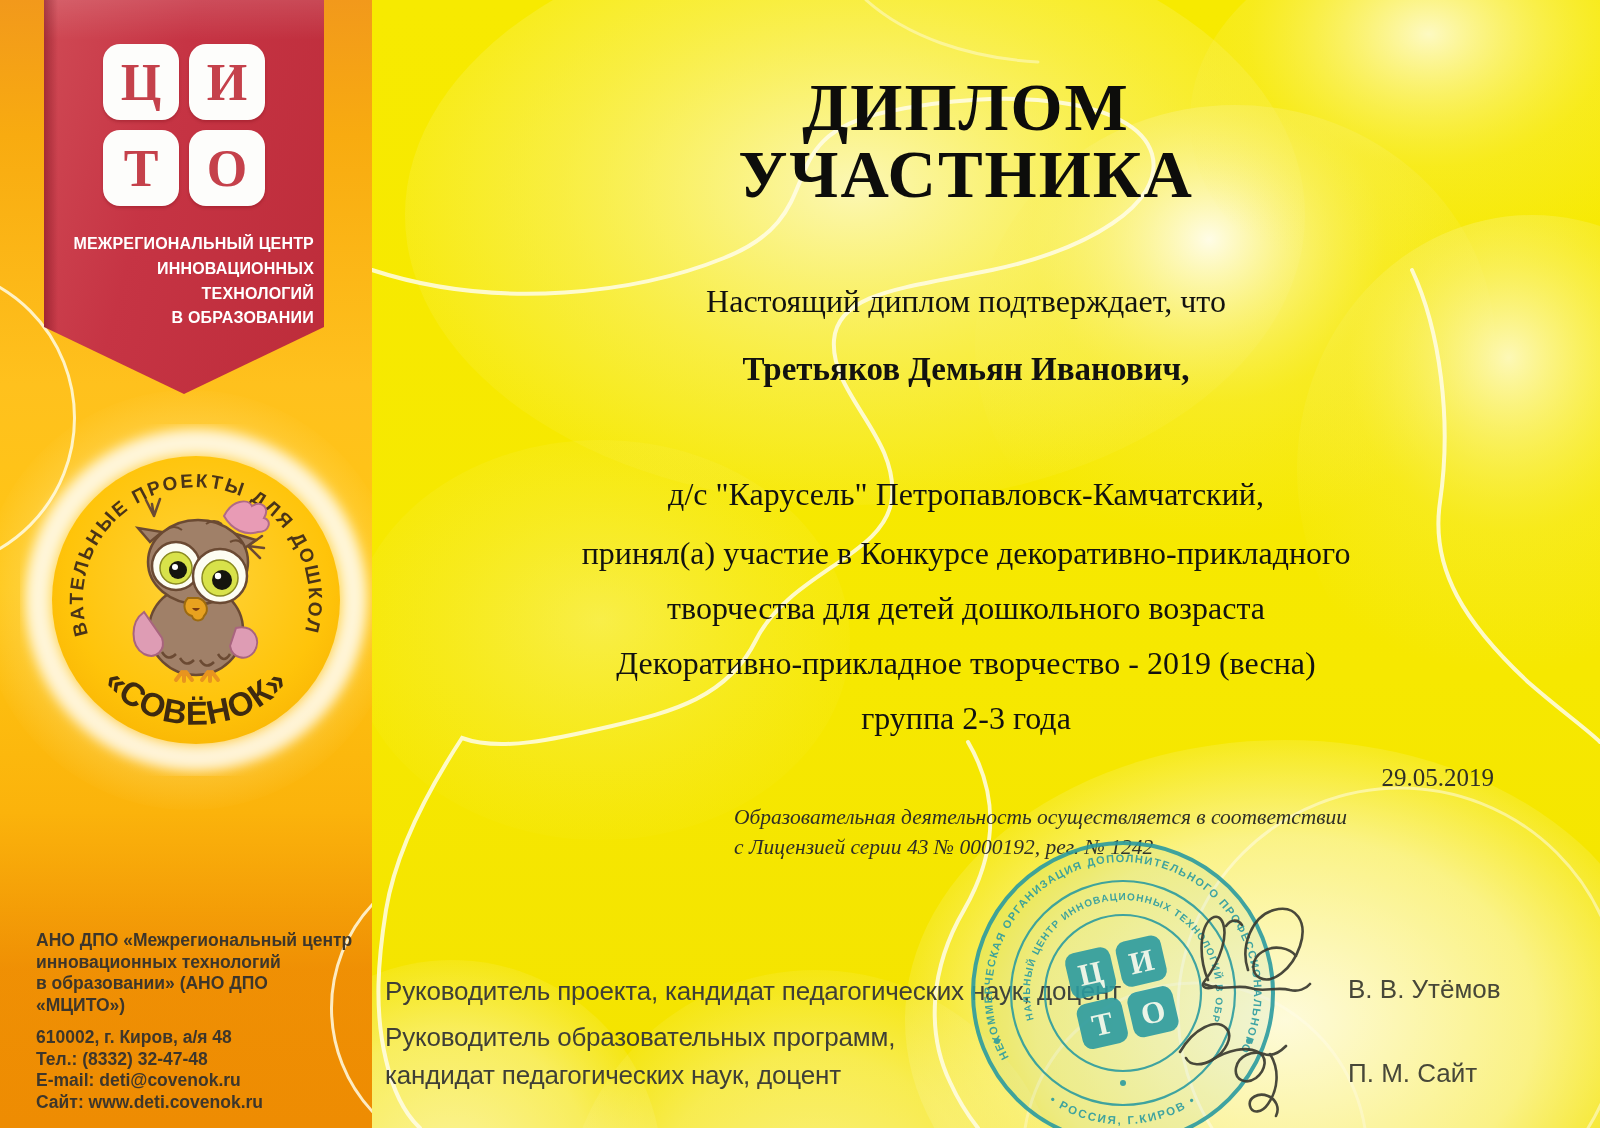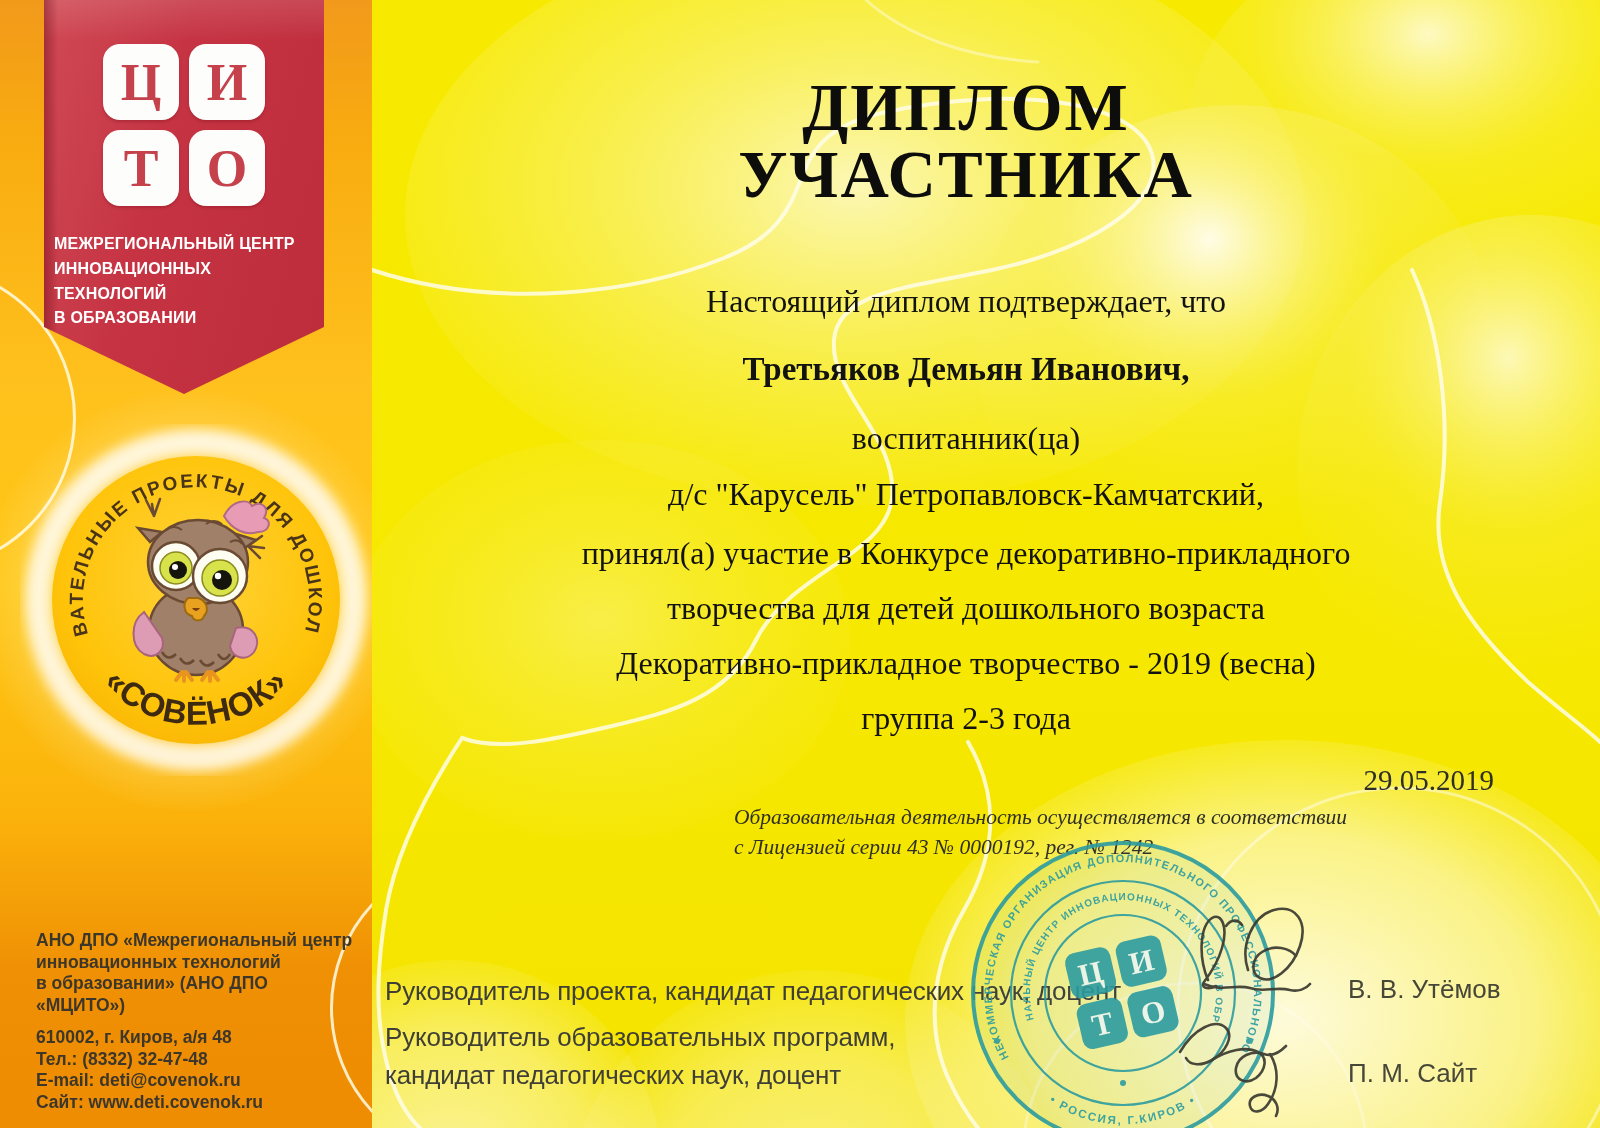--- a/index.html
+++ b/index.html
@@ -25,34 +25,34 @@
     background:linear-gradient(105deg,#d04a55 0%,#c63444 40%,#bd2c3a 100%);
     clip-path:polygon(0 0,100% 0,100% 83%,50% 100%,0 83%);
     filter:drop-shadow(3px 4px 6px rgba(130,40,0,.35));
   }
   .ribbon::before{content:"";position:absolute;inset:0;
     background:linear-gradient(90deg,rgba(90,0,12,.38) 0,rgba(90,0,12,0) 14px),
                linear-gradient(180deg,rgba(255,255,255,.12) 0,rgba(255,255,255,0) 40px);}
   .cito-grid{position:absolute;left:59px;top:44px;width:162px;display:flex;flex-wrap:wrap;gap:10px;}
   .cito-cell{width:76px;height:76px;background:#fdfdfb;border-radius:17px;display:flex;align-items:center;justify-content:center;
     font-family:"Liberation Serif",serif;font-weight:bold;font-size:52px;color:#c5414b;box-shadow:0 2px 3px rgba(100,0,10,.25);}
-  .ribbon-caption{position:absolute;left:10px;top:232px;width:260px;text-align:left;
+  .ribbon-caption{position:absolute;left:10px;top:232px;width:260px;text-align:right;
     font-family:"Liberation Sans",sans-serif;font-weight:bold;font-size:16px;line-height:1.55;color:#ffffff;letter-spacing:.2px;}
   
   .contact{position:absolute;left:36px;top:930px;width:320px;
     font-family:"Liberation Sans",sans-serif;font-weight:bold;font-size:17.5px;line-height:21.5px;color:#3d362b;}
   .contact .gap{margin-top:11px;}
   
   .main-col{position:absolute;left:372px;right:0;top:0;height:1128px;text-align:center;}
   .title{position:absolute;left:0;right:40px;top:74px;font-weight:bold;font-size:67px;line-height:1.0;letter-spacing:2px;color:#0d0d0b;}
   .title .t2{}
   .subtitle{position:absolute;left:0;right:40px;top:283px;font-size:32px;}
   .recip{position:absolute;left:0;right:40px;top:351px;font-size:33px;font-weight:bold;text-align:center;}
   .bline{position:absolute;left:0;right:40px;font-size:32px;}
-  .date{position:absolute;right:106px;top:764px;font-size:29px;color:#2f2f26;}
+  .date{position:absolute;right:106px;top:764px;font-size:25px;color:#2f2f26;}
   .license{position:absolute;right:106px;top:802px;width:760px;font-style:italic;font-size:21.5px;line-height:30px;color:#2f2f26;}
   .role{position:absolute;left:385px;font-family:"Liberation Sans",sans-serif;font-size:26px;color:#3f3f36;letter-spacing:-0.2px;}
   .sig-name{position:absolute;left:1348px;font-family:"Liberation Sans",sans-serif;font-size:26px;color:#474738;}
 </style>
 </head>
 <body>
 
 <div class="page">
 
   <svg class="abs" width="1600" height="1128" viewBox="0 0 1600 1128" style="left:0;top:0">
@@ -180,21 +180,20 @@
     </div>
   </div>
 
   <div class="main-col">
     <div class="title">
       <div>ДИПЛОМ</div>
       <div class="t2">УЧАСТНИКА</div>
     </div>
     <div class="subtitle">Настоящий диплом подтверждает, что</div>
     <div class="recip">Третьяков Демьян Иванович,</div>
-    <div class="bline" style="top:420px">воспитанник(ца)</div>
     <div class="bline" style="top:476px">д/с "Карусель" Петропавловск-Камчатский,</div>
     <div class="bline" style="top:535px">принял(а) участие в Конкурсе декоративно-прикладного</div>
     <div class="bline" style="top:590px">творчества для детей дошкольного возраста</div>
     <div class="bline" style="top:645px">Декоративно-прикладное творчество - 2019 (весна)</div>
     <div class="bline" style="top:700px">группа 2-3 года</div>
   </div>
 
   <div class="date">29.05.2019</div>
   <div class="license">
     <div>Образовательная деятельность осуществляется в соответствии</div>

